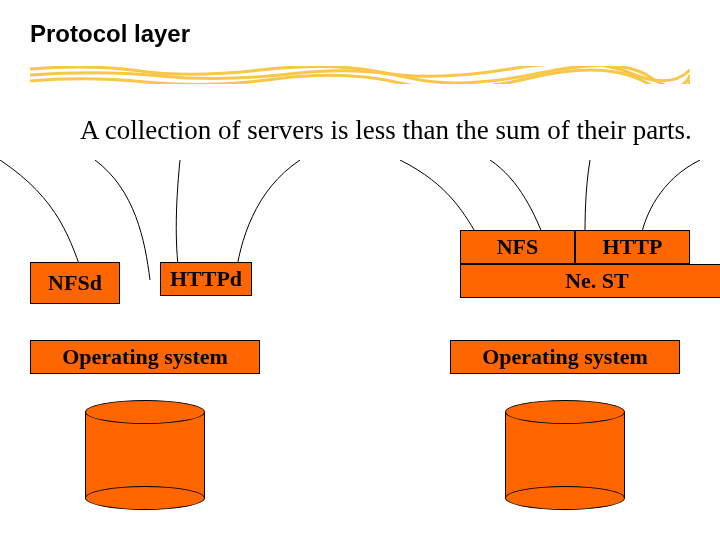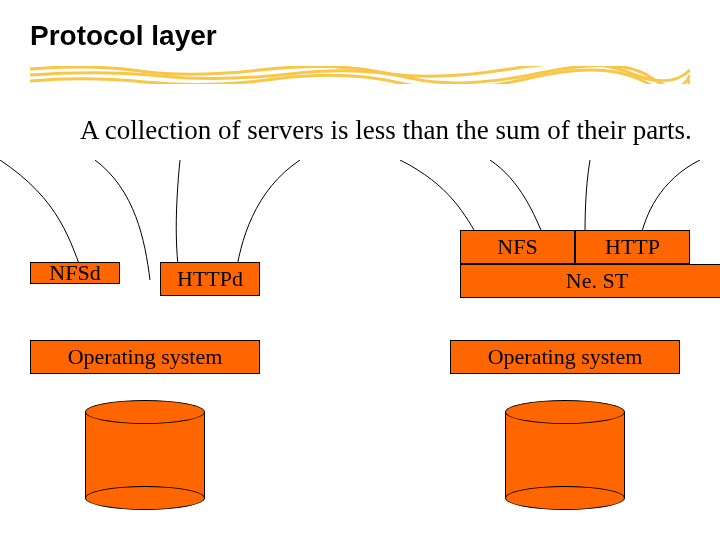--- a/index.html
+++ b/index.html
@@ -12,21 +12,21 @@
     color: #000;
     position: relative;
     overflow: hidden;
   }
   .title {
     position: absolute;
     left: 30px;
     top: 20px;
     font-family: Arial, Helvetica, sans-serif;
     font-weight: 900;
-    font-size: 28px;
+    font-size: 24px;
     letter-spacing: 0px;
   }
   .underline {
     position: absolute;
     left: 30px;
     top: 66px;
     width: 660px;
     height: 18px;
     pointer-events: none;
   }
@@ -39,20 +39,21 @@
   .box {
     position: absolute;
     background: #ff6600;
     border: 1px solid #000;
     box-sizing: border-box;
     display: flex;
     align-items: center;
     justify-content: center;
     font-size: 22px;
     font-family: "Times New Roman", Times, serif;
+    font-weight: bold;
   }
   .cylinder {
     position: absolute;
     width: 120px;
     height: 110px;
   }
   .cyl-body {
     position: absolute;
     left: 0;
     right: 0;
@@ -99,23 +100,23 @@
   <path d="M 300 0 C 255 30, 240 80, 235 120" stroke="#000" stroke-width="1" fill="none"></path>
 </svg>
 
 <svg class="curves" style="left:400px; top:160px; width:320px; height:80px" viewBox="0 0 320 80" preserveAspectRatio="none">
   <path d="M 0 0 C 50 25, 65 55, 80 80" stroke="#000" stroke-width="1" fill="none"></path>
   <path d="M 90 0 C 120 20, 135 55, 145 80" stroke="#000" stroke-width="1" fill="none"></path>
   <path d="M 190 0 C 185 30, 185 60, 185 80" stroke="#000" stroke-width="1" fill="none"></path>
   <path d="M 300 0 C 260 20, 245 55, 240 80" stroke="#000" stroke-width="1" fill="none"></path>
 </svg>
 
-<div class="box" style="left:30px; top:262px; width:90px; height:22px">NFSd</div>
+<div class="box" style="left:30px; top:262px; width:90px; height:42px">NFSd</div>
 
-<div class="box" style="left:160px; top:262px; width:100px; height:34px">HTTPd</div>
+<div class="box" style="left:160px; top:262px; width:92px; height:34px">HTTPd</div>
 
 <div class="box" style="left:30px; top:340px; width:230px; height:34px">Operating system</div>
 
 <div class="box" style="left:460px; top:230px; width:115px; height:34px">NFS</div>
 
 <div class="box" style="left:575px; top:230px; width:115px; height:34px">HTTP</div>
 
 <div class="box" style="left:460px; top:264px; width:274px; height:34px">Ne. ST</div>
 
 <div class="box" style="left:450px; top:340px; width:230px; height:34px">Operating system</div>

